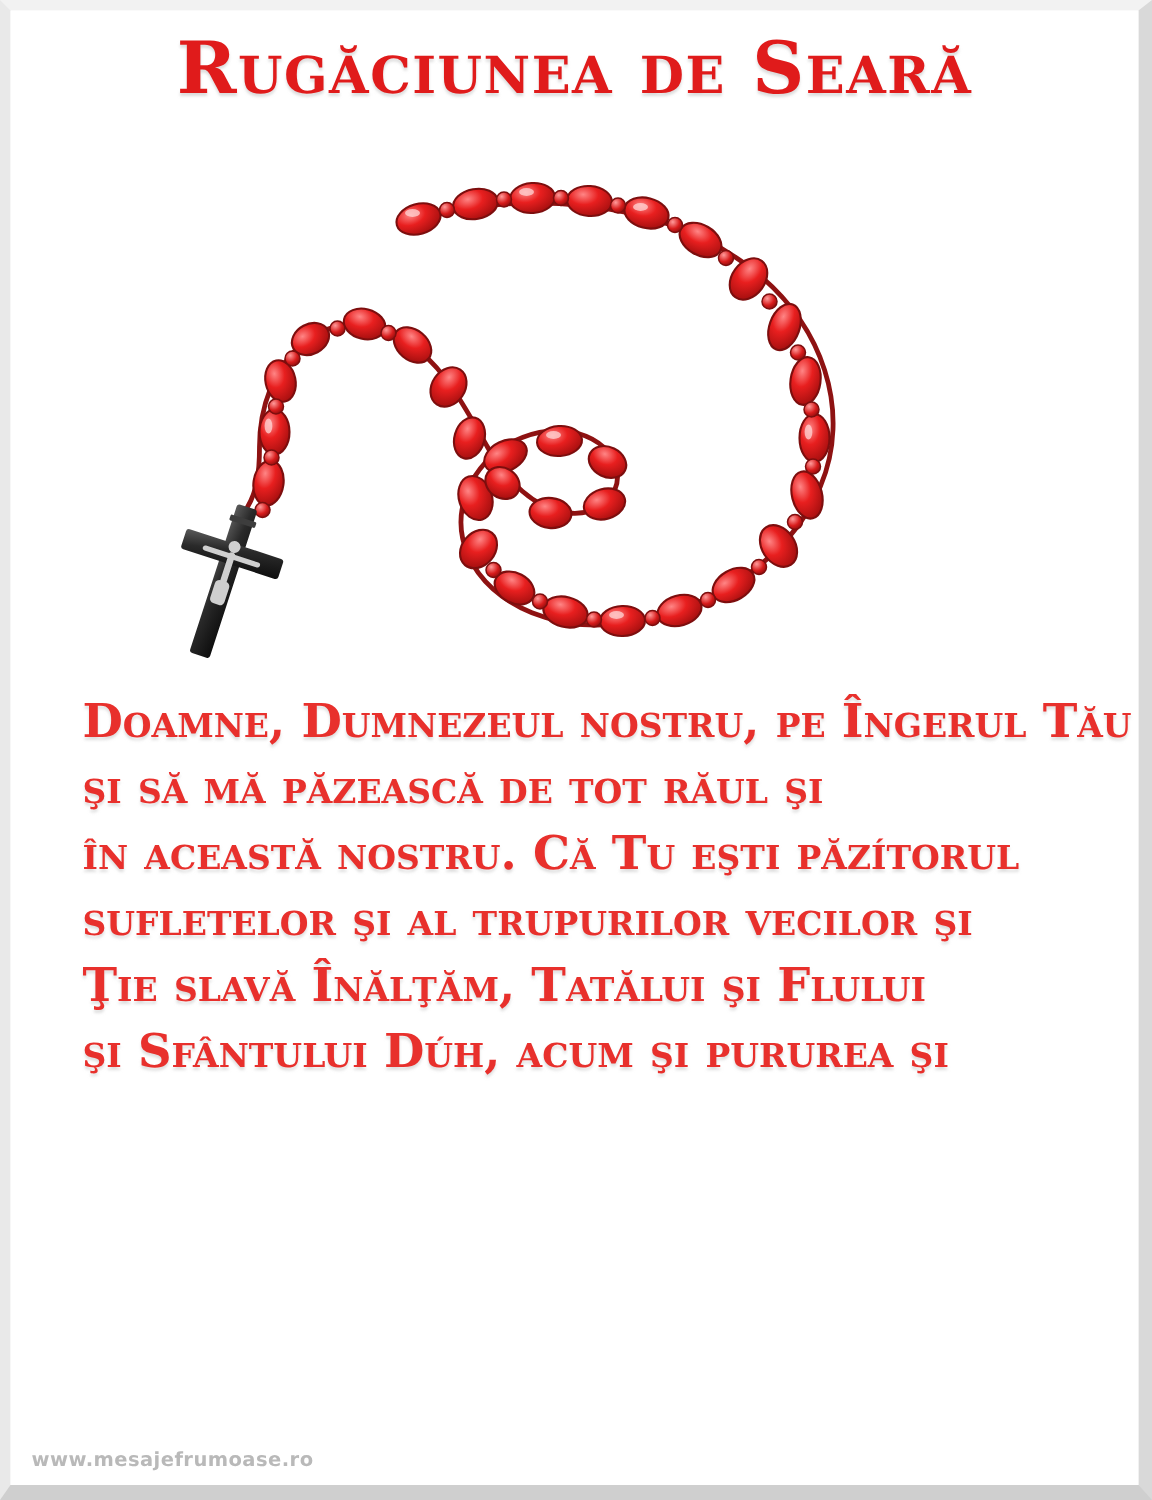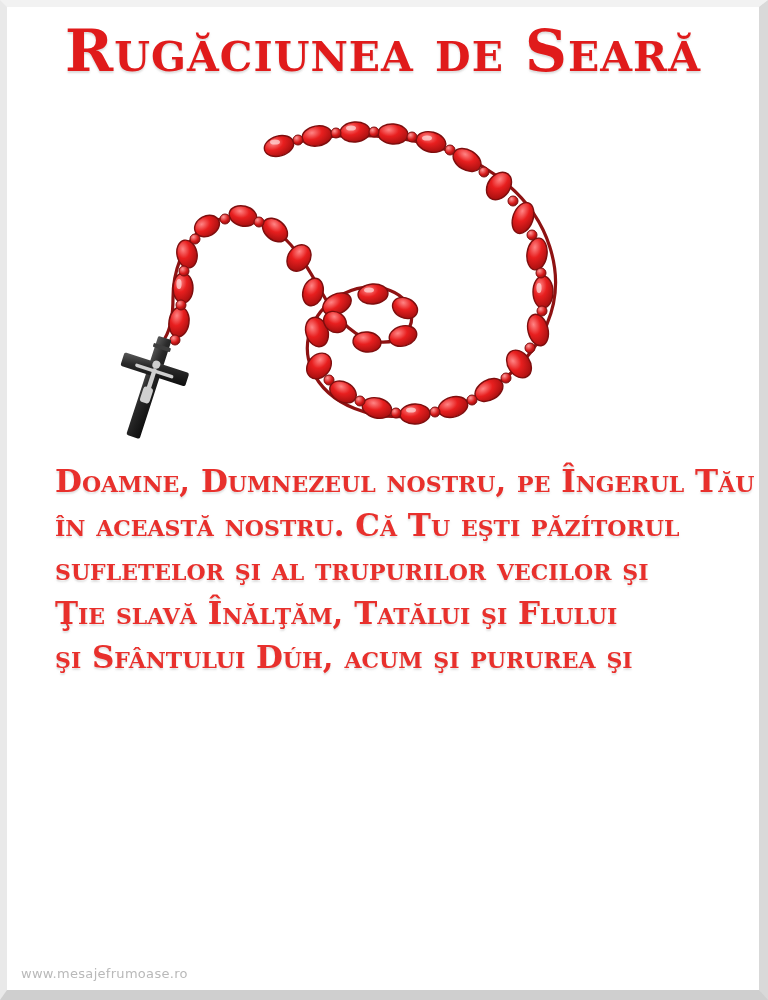--- a/index.html
+++ b/index.html
@@ -31,21 +31,21 @@
     background: #ffffff;
   }
   
   #title {
     position: absolute;
     top: 14px;
     left: 0;
     width: 100%;
     text-align: center;
     font-family: "DejaVu Serif", serif;
-    font-size: 58px;
+    font-size: 48px;
     line-height: 1.05;
     font-weight: bold;
     color: #e01b1b;
     letter-spacing: 1px;
     font-variant: small-caps;
     text-shadow: 0 2px 2px rgba(190,190,190,0.55);
     white-space: nowrap;
   }
   
   #rosary {
@@ -75,20 +75,21 @@
   }
   
   #watermark {
     position: absolute;
     left: 14px;
     bottom: 9px;
     font-family: "DejaVu Sans", sans-serif;
     font-size: 13px;
     color: #b9b9b9;
     letter-spacing: 0.3px;
+    font-weight: bold;
   }
 </style>
 </head>
 <body>
 
 <div id="card">
   <div id="inner">
 
     <div id="title">Rugăciunea de Seară</div>
 
@@ -202,20 +203,21 @@
             <rect x="-20" y="33" width="40" height="3.4" rx="1.7"></rect>
             <rect x="-5" y="52" width="10" height="16" rx="3"></rect>
           </g>
           <rect x="-9" y="8" width="18" height="4" rx="1" fill="#3d3d3d"></rect>
         </g>
       </svg>
     </div>
 
     <div id="prayer">
       <span class="line">Doamne, Dumnezeul nostru, pe Îngerul Tău</span>
+      <span class="line">şi să mă păzească de tot răul şi</span>
       <span class="line">în această nostru. Că Tu eşti păzítorul</span>
       <span class="line">sufletelor şi al trupurilor vecilor şi</span>
       <span class="line">Ţie slavă Înălţăm, Tatălui şi Flului</span>
       <span class="line">şi Sfântului Dúh, acum şi pururea şi</span>
     </div>
 
     <div id="watermark">www.mesajefrumoase.ro</div>
 
   </div>
 </div>

